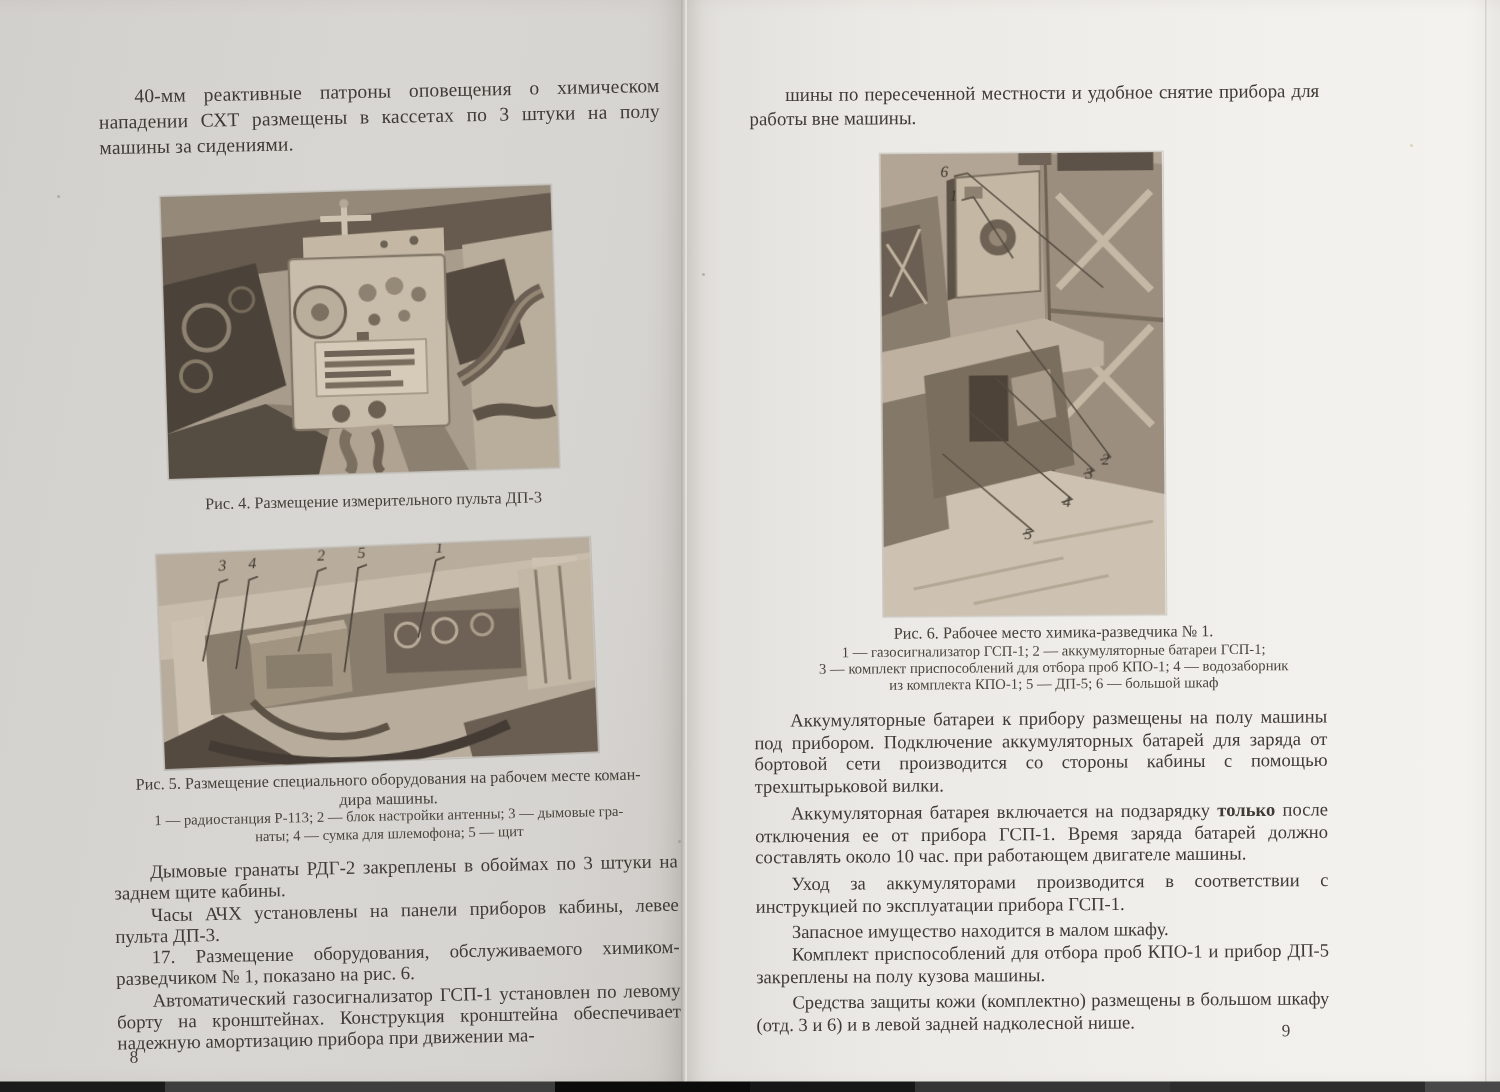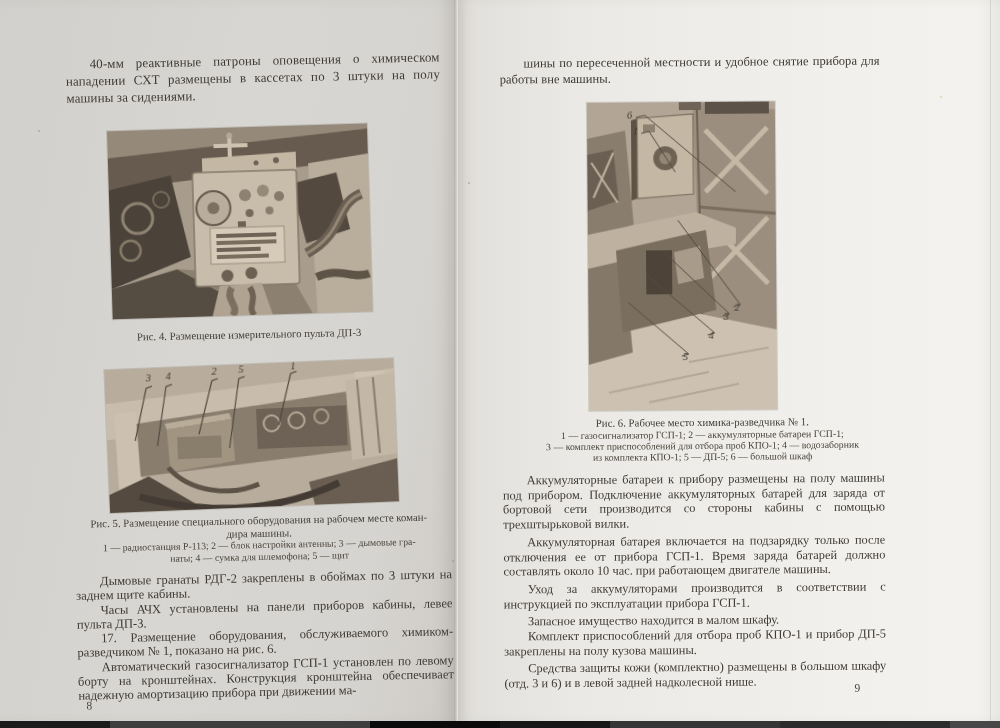--- a/index.html
+++ b/index.html
@@ -23,21 +23,21 @@
   .content-left{transform:rotate(-1.15deg);transform-origin:260px 380px;}
   .content-right{transform:rotate(-0.45deg);transform-origin:700px 380px;}
   .txt{position:absolute;margin:0;color:#3f3a35;text-align:justify;text-indent:24px;}
   .intro-l{left:72px;top:53px;width:374px;font-size:13px;line-height:16.8px;letter-spacing:.1px;}
   .intro-r{left:502px;top:54px;width:380px;font-size:12.6px;line-height:16px;}
   .txtblock{position:absolute;color:#3f3a35;}
   .bottom-left{left:72px;top:571px;width:376px;font-size:12.6px;line-height:14.3px;}
   .bottom-left p,.bottom-right p{margin:0;text-align:justify;text-indent:24px;}
   .bottom-right{left:502px;top:472px;width:382px;font-size:12.4px;line-height:14.7px;}
   .bottom-right p.sp{margin-top:3px;}
-  .bold-w{font-weight:normal;}
+  .bold-w{font-weight:bold;}
   .capblock{position:absolute;color:#45403a;}
   .cap{text-align:center;font-size:10.8px;line-height:12.6px;color:#45403a;}
   .legend{text-align:center;font-size:9.8px;line-height:11.4px;color:#4a443d;}
   .cap4{left:85px;top:328px;width:330px;}
   .cap5{left:62px;top:514px;width:388px;}
   .cap6{left:492px;top:416px;width:420px;}
   .pagenum{position:absolute;font-size:11.5px;color:#46413b;}
   .pn-left{left:80px;top:696px;}
   .pn-right{left:852px;top:683px;}
   .photo{position:absolute;overflow:hidden;filter:blur(.3px) saturate(.92);

